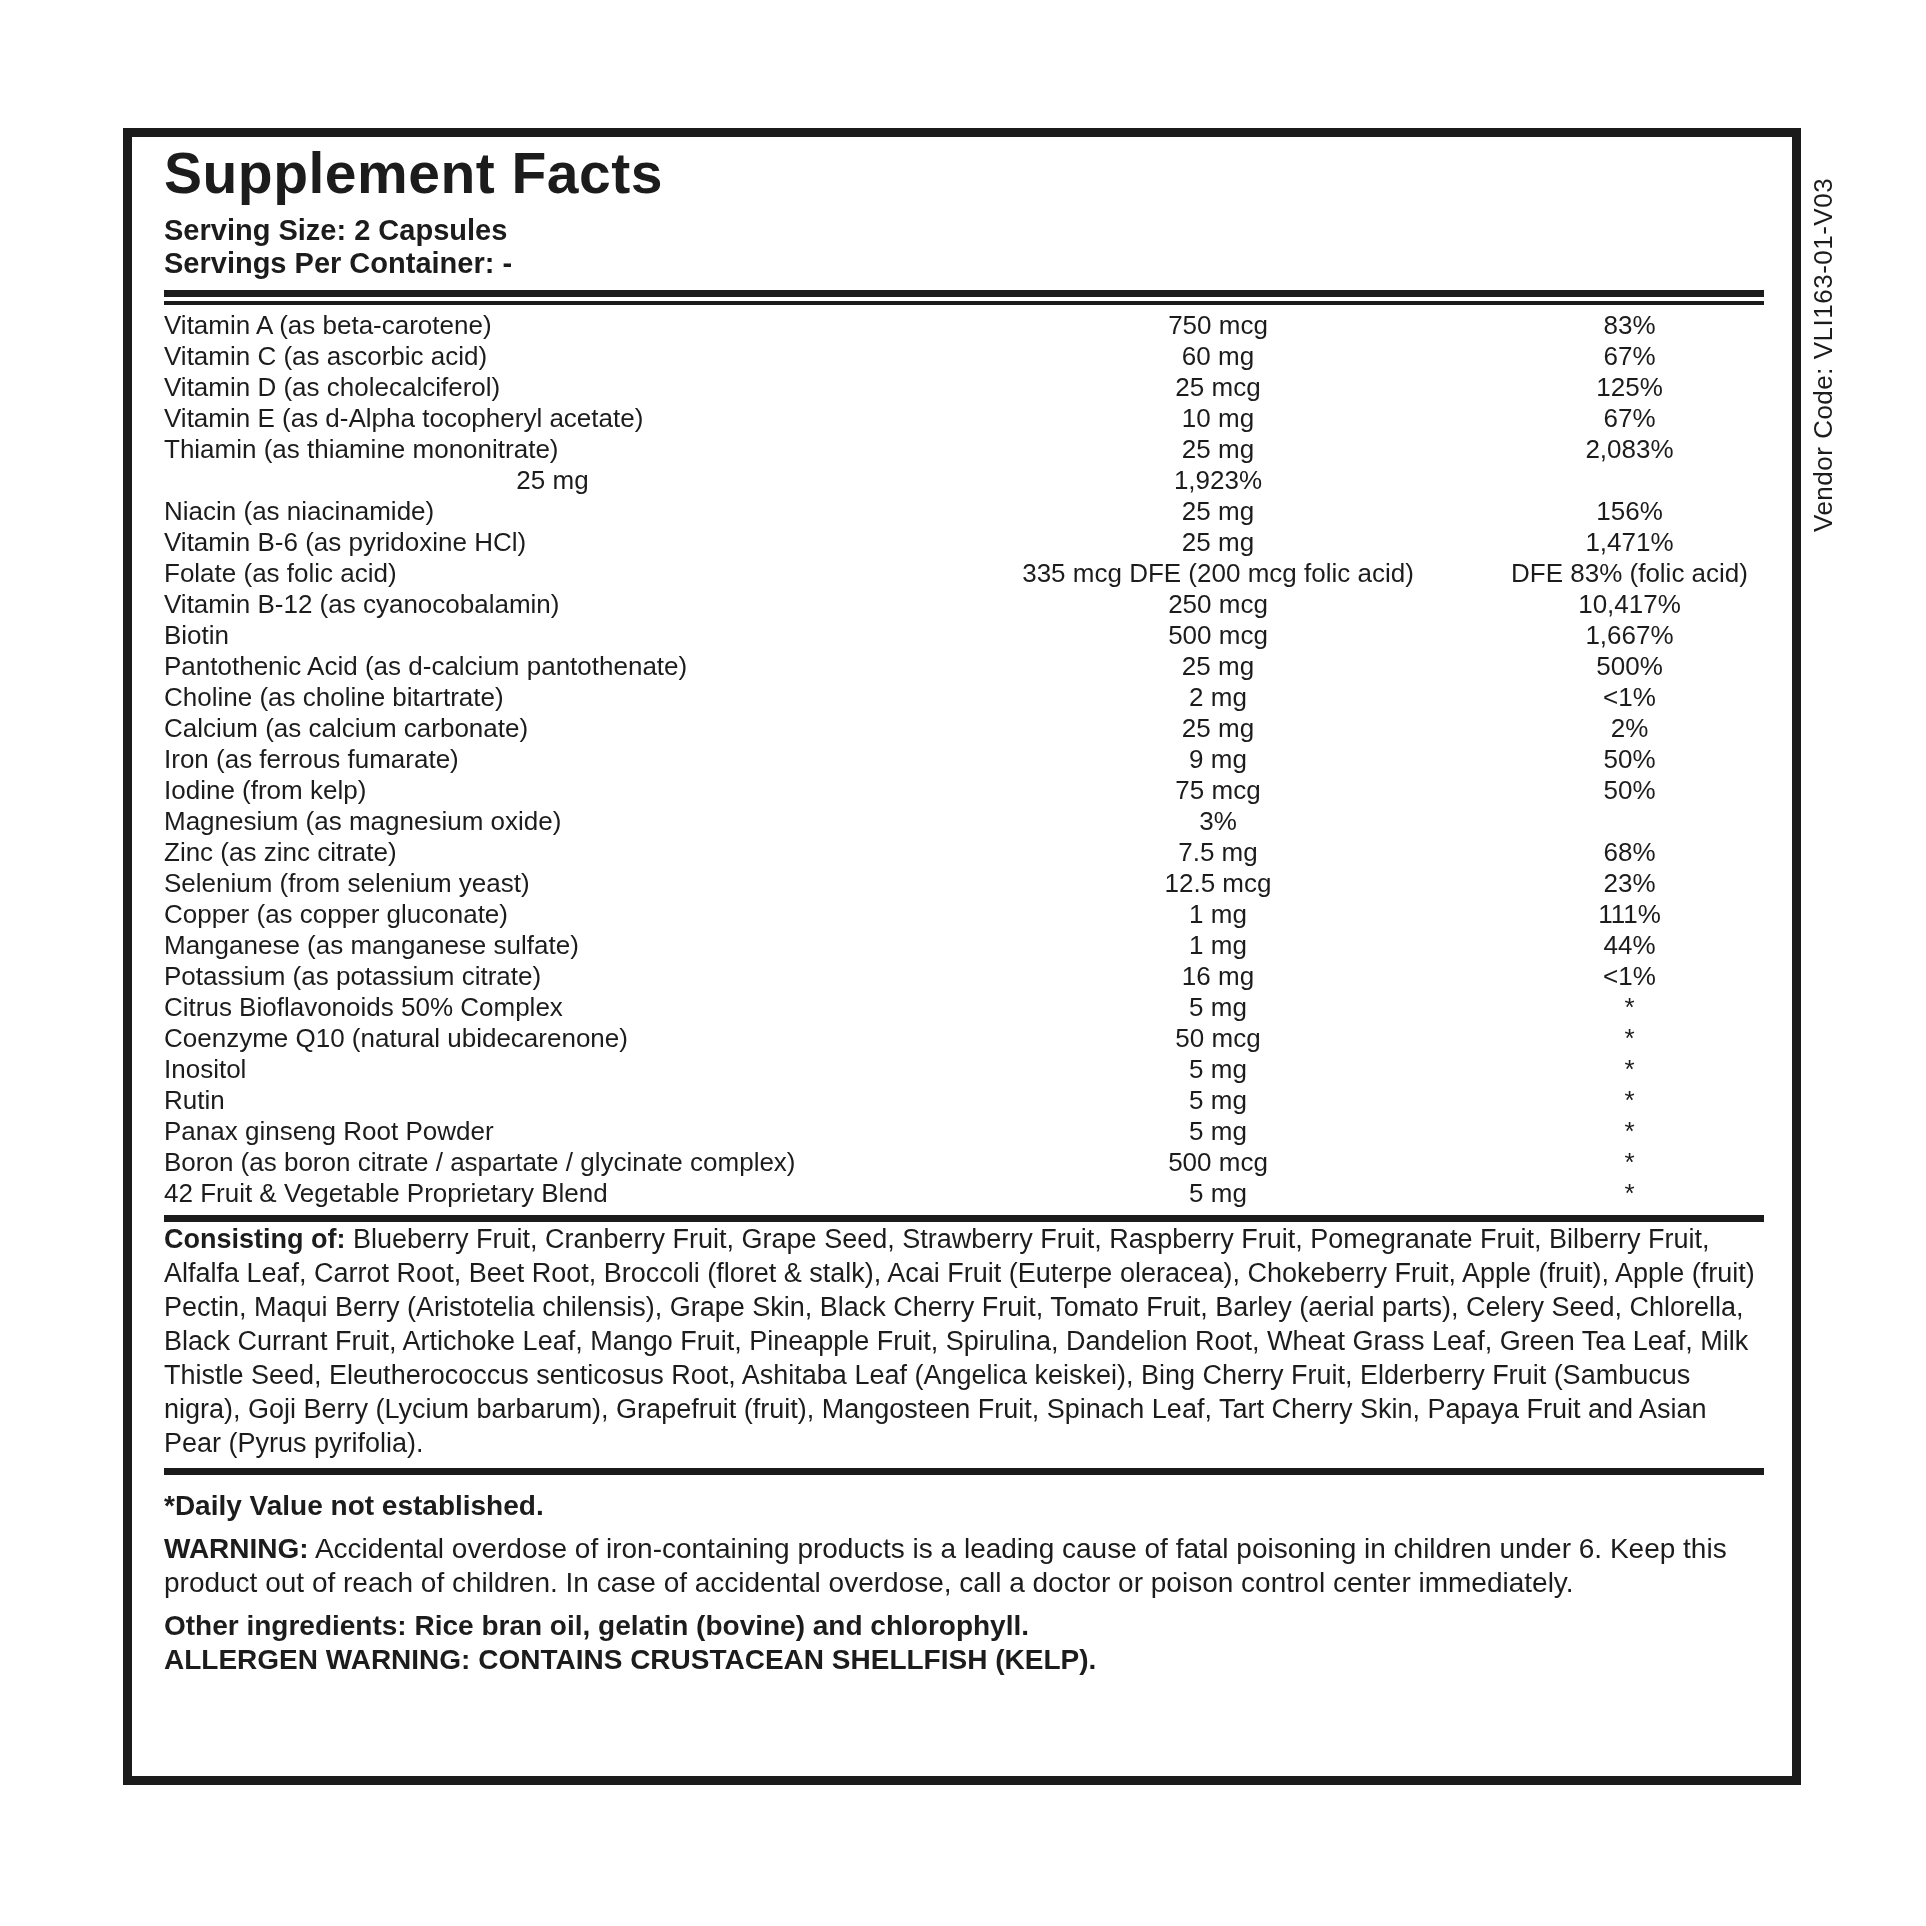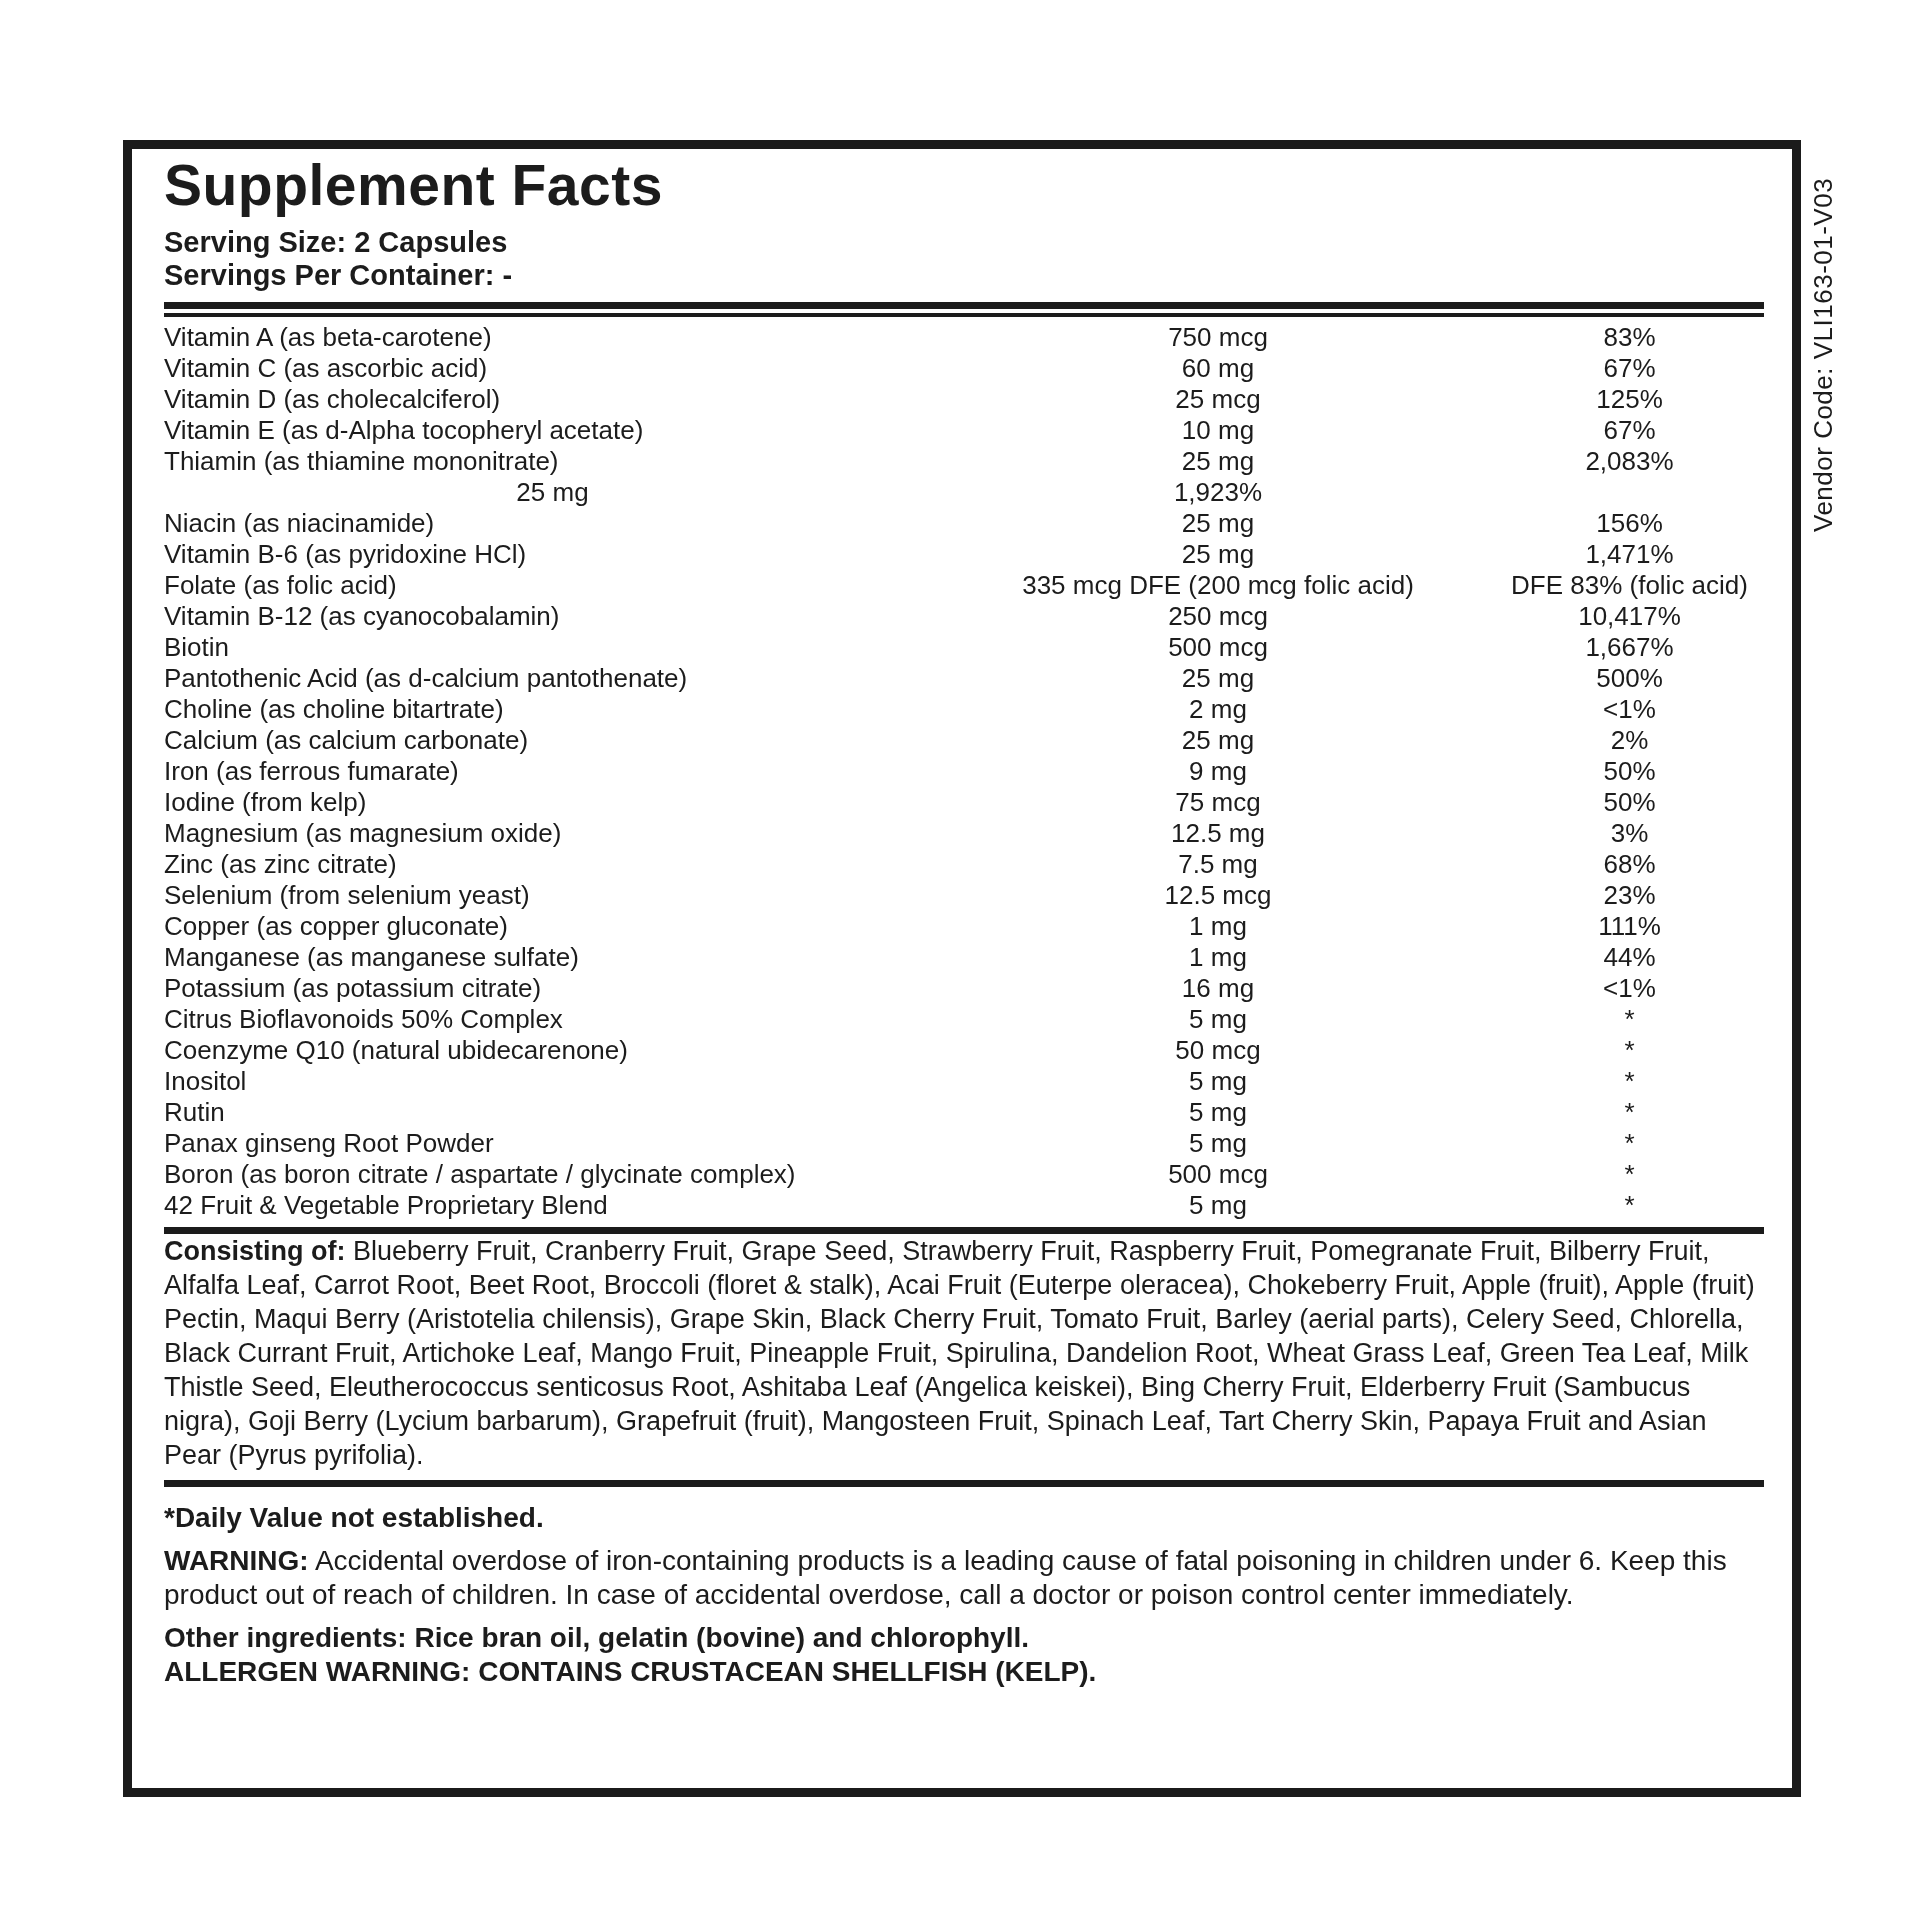--- a/index.html
+++ b/index.html
@@ -15,21 +15,21 @@
   .page {
     position: relative;
     width: 1927px;
     height: 1927px;
     background: #ffffff;
     overflow: hidden;
   }
   .label-box {
     position: absolute;
     left: 123px;
-    top: 140px;
+    top: 128px;
     width: 1678px;
     height: 1657px;
     border: 9px solid #1b1b1b;
     background: #ffffff;
     box-sizing: border-box;
     padding: 4px 22px 0 26px;
     overflow: hidden;
   }
   .sf-title {
     margin: 2px 0 0 6px;
@@ -214,21 +214,20 @@
           <span class="c-amt">9 mg</span>
           <span class="c-dv">50%</span>
         </div>
         <div class="nutri-row grid-row">
           <span class="c-name">Iodine (from kelp)</span>
           <span class="c-amt">75 mcg</span>
           <span class="c-dv">50%</span>
         </div>
         <div class="nutri-row grid-row">
           <span class="c-name">Magnesium (as magnesium oxide)</span>
-          <span class="c-amt">12.5 mg</span>
           <span class="c-dv">3%</span>
         </div>
         <div class="nutri-row grid-row">
           <span class="c-name">Zinc (as zinc citrate)</span>
           <span class="c-amt">7.5 mg</span>
           <span class="c-dv">68%</span>
         </div>
         <div class="nutri-row grid-row">
           <span class="c-name">Selenium (from selenium yeast)</span>
           <span class="c-amt">12.5 mcg</span>

